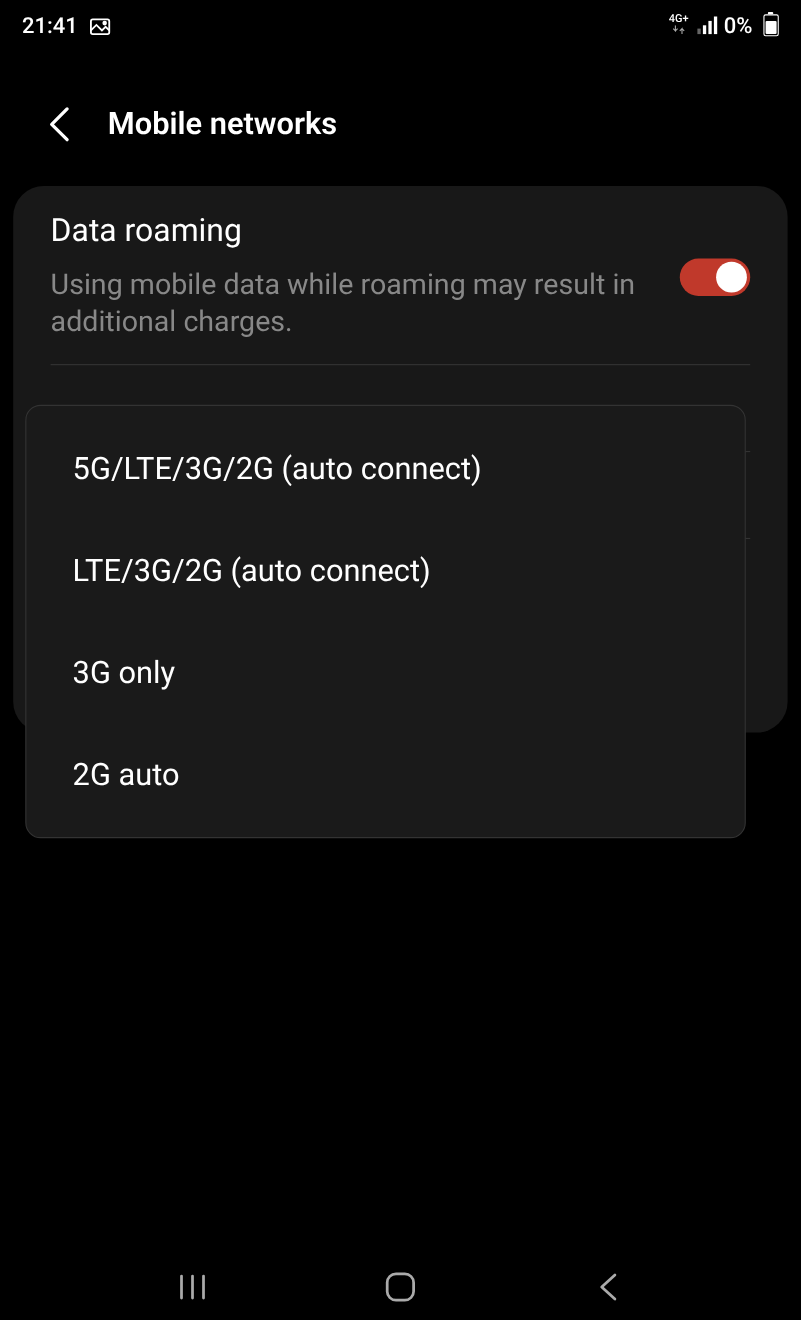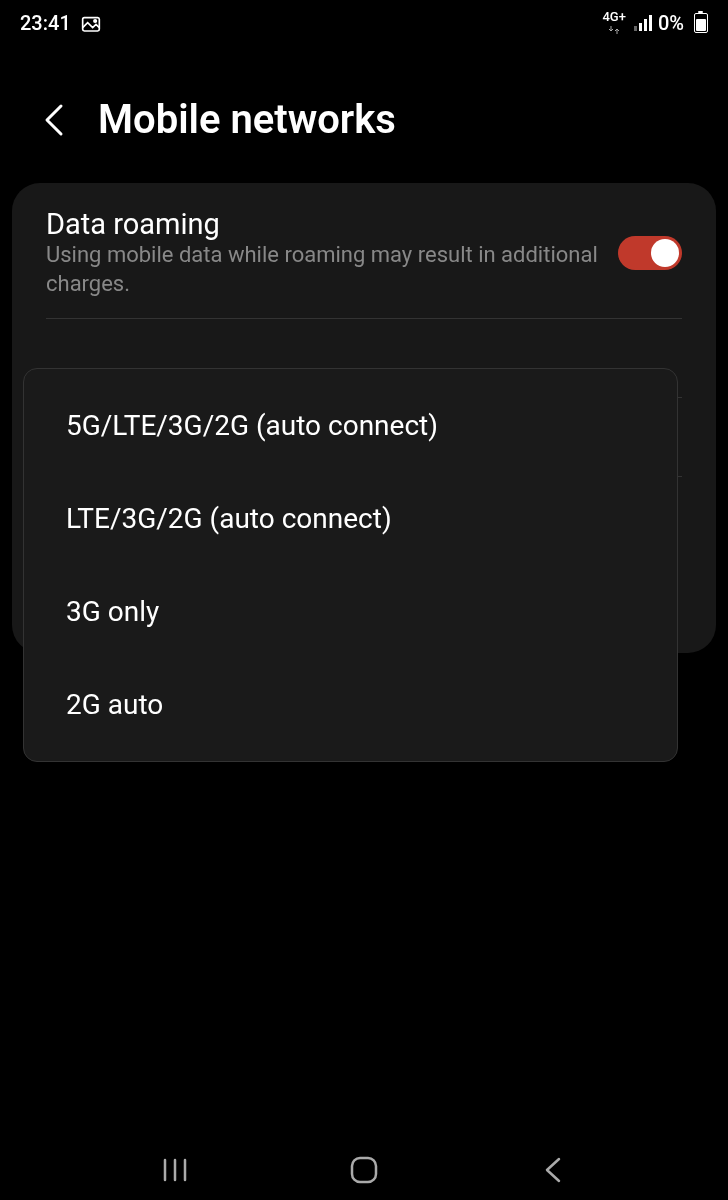--- a/index.html
+++ b/index.html
@@ -36,21 +36,21 @@
       gap: 6px;
       font-size: 20px;
       font-weight: 500;
     }
     .gallery-icon {
       width: 20px;
       height: 18px;
       display: inline-block;
     }
     .network-indicator {
-      font-size: 13px;
+      font-size: 10px;
       line-height: 1;
       text-align: center;
       margin-right: 2px;
     }
     .signal-bars {
       display: flex;
       align-items: flex-end;
       gap: 2px;
       height: 16px;
     }
@@ -93,21 +93,21 @@
     }
     .back-arrow {
       width: 28px;
       height: 28px;
       display: flex;
       align-items: center;
       justify-content: center;
       cursor: pointer;
     }
     .page-title {
-      font-size: 40px;
+      font-size: 28px;
       font-weight: 600;
     }
     .settings-card {
       background: #181818;
       border-radius: 28px;
       margin: 0 12px;
       padding-bottom: 20px;
     }
     .setting-row {
       display: flex;
@@ -115,24 +115,24 @@
       justify-content: space-between;
       padding: 24px 34px 20px 34px;
       gap: 20px;
     }
     .setting-text {
       flex: 1;
     }
     .setting-title {
       font-size: 29px;
       font-weight: 400;
-      margin-bottom: 0;
+      margin-bottom: 16px;
     }
     .setting-description {
-      font-size: 22px;
+      font-size: 26px;
       color: #888;
       line-height: 1.3;
     }
     .toggle {
       width: 64px;
       height: 34px;
       background: #c0392b;
       border-radius: 17px;
       position: relative;
       cursor: pointer;
@@ -191,21 +191,21 @@
     .hidden-row {
       padding: 24px 34px;
       height: 78px;
     }
   </style>
 </head>
 <body>
 
 <div class="status-bar">
   <div class="status-left">
-    <span>23:41</span>
+    <span>21:41</span>
     <span class="gallery-icon">
       <svg viewBox="0 0 24 20" fill="none" stroke="#fff" stroke-width="2">
         <rect x="2" y="2" width="20" height="16" rx="2"></rect>
         <path d="M2 14 L8 8 L14 14 L18 10 L22 14" fill="none"></path>
         <circle cx="17" cy="6" r="1.5" fill="#fff"></circle>
       </svg>
     </span>
   </div>
   <div class="status-right">
     <div class="network-indicator">

